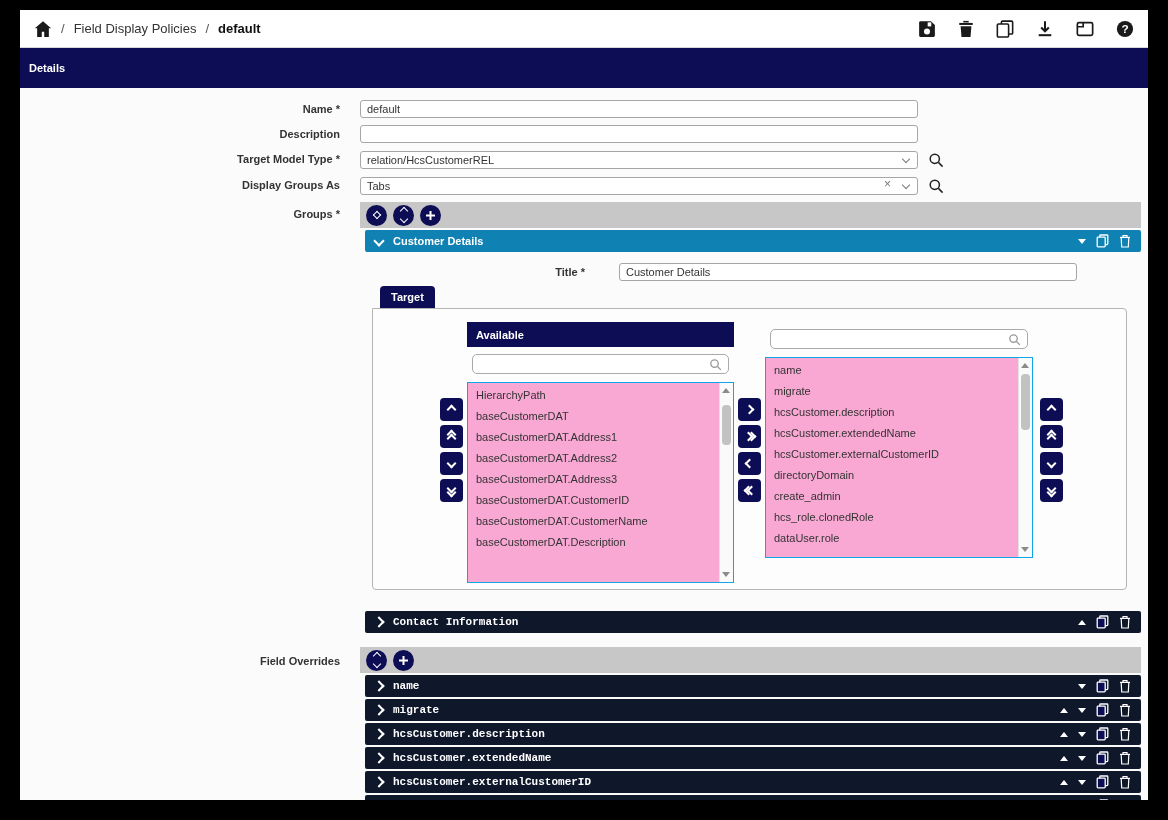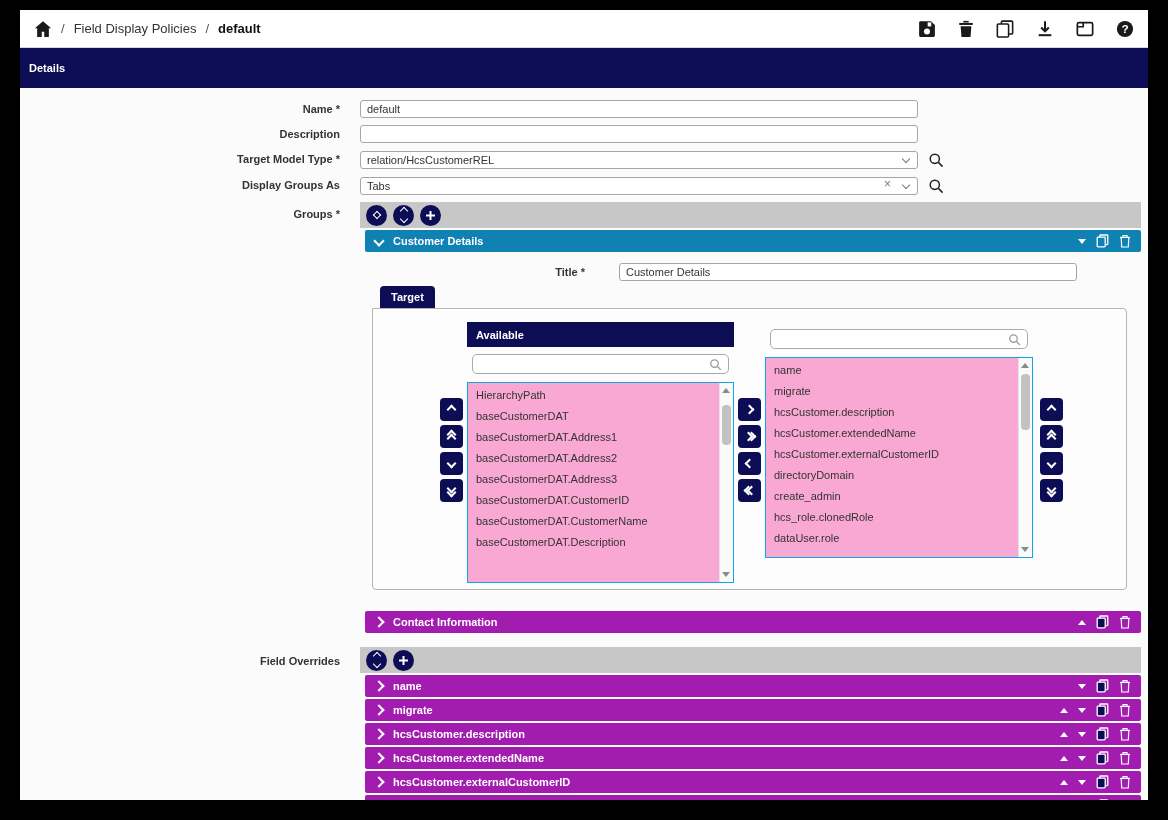--- a/index.html
+++ b/index.html
@@ -79,21 +79,21 @@
   .circbtn .c { width:5px; height:5px; border-width:0 1.8px 1.8px 0; }
   .circbtn.collapse .c.down { margin-bottom:-3px; }
   .circbtn.collapse .c.up   { margin-top:-3px; }
   .circbtn.expand .c.up     { margin-bottom:2px; }
   .group { width:776px; margin-left:5px; }
   .ghdr {
     height:22px; display:flex; align-items:center;
     padding:0 10px; border-radius:2px; margin-top:2px; cursor:pointer;
   }
   .ghdr.teal { background:#0f81b3; --hbg:#0f81b3; }
-  .ghdr.navy { background:#a21caf; --hbg:#0d0d55; }
+  .ghdr.navy { background:#0f172a;font-family:Liberation Mono, monospace; --hbg:#0d0d55; }
   .gtitle { color:#fff; font-size:11px; font-weight:bold; margin-left:10px; }
   .gspacer { flex:1; }
   .hicons { display:flex; align-items:center; gap:10px; }
   .hicons > span { display:flex; cursor:pointer; }
   .cfront { fill:var(--hbg,#0d0d55); }
 
   .gbody { padding-bottom:18px; }
   .trow { display:flex; margin-top:11px;gap:24px; }
   .tlabel { width:220px; flex:none; text-align:right; font-size:11px; font-weight:bold; color:#333; padding-top:3px; }
   .tinput2 {

